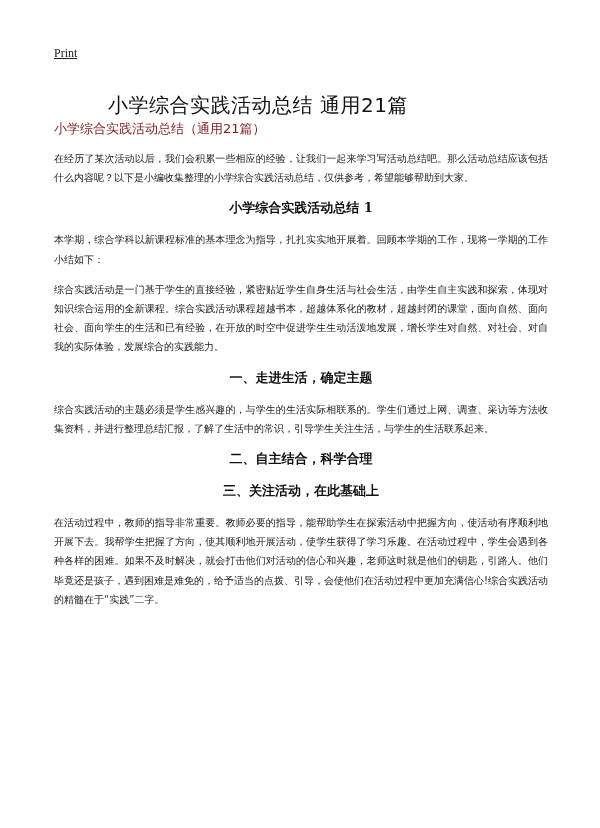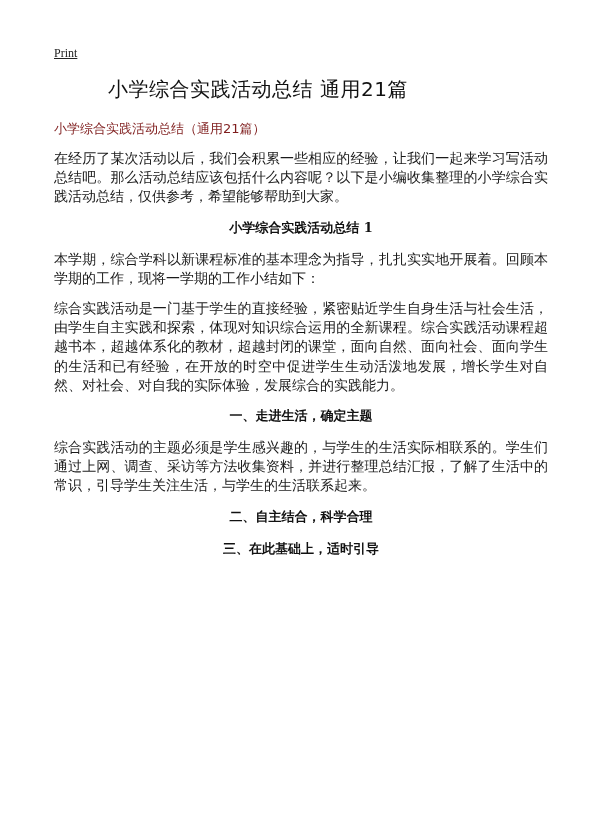--- a/index.html
+++ b/index.html
@@ -8,31 +8,31 @@
     font-family: "DejaVu Sans", "Liberation Sans", sans-serif;
     color: #111111;
     position: relative;
   }
   .print-label {
     position: absolute; left: 54px; top: 46px;
     font-family: "Liberation Serif", "DejaVu Serif", serif;
     font-size: 12px; color: #222; text-decoration: underline;
   }
   .title {
-    position: absolute; left: 0; top: 76px; width: 516px;
+    position: absolute; left: 0; top: 92px; width: 516px;
     text-align: center; font-size: 20px; font-weight: normal; color: #111;
     letter-spacing: 0.5px;
   }
   .subtitle {
     position: absolute; left: 54px; top: 120px;
     font-size: 13px; color: #7f1d1d;
   }
   .content { position: absolute; left: 54px; top: 149px; width: 494px; }
   .para {
-    font-size: 14px; line-height: 19.2px; margin: 0 0 11px 0;
+    font-size: 10px; line-height: 19.2px; margin: 0 0 11px 0;
     color: #1a1a1a; text-align: justify; word-break: break-all;
   }
   .heading {
     font-size: 13px; font-weight: bold; margin: 0 0 12px 0;
     font-family: "DejaVu Serif", "Liberation Serif", serif;
     line-height: 20px; color: #111; text-align: center;
   }
 </style>
 </head>
 <body>
@@ -49,14 +49,15 @@
   <div class="heading">小学综合实践活动总结 1</div>
 
   <p class="para">本学期，综合学科以新课程标准的基本理念为指导，扎扎实实地开展着。回顾本学期的工作，现将一学期的工作小结如下：</p>
   <p class="para">综合实践活动是一门基于学生的直接经验，紧密贴近学生自身生活与社会生活，由学生自主实践和探索，体现对知识综合运用的全新课程。综合实践活动课程超越书本，超越体系化的教材，超越封闭的课堂，面向自然、面向社会、面向学生的生活和已有经验，在开放的时空中促进学生生动活泼地发展，增长学生对自然、对社会、对自我的实际体验，发展综合的实践能力。</p>
 
   <div class="heading">一、走进生活，确定主题</div>
   <p class="para">综合实践活动的主题必须是学生感兴趣的，与学生的生活实际相联系的。学生们通过上网、调查、采访等方法收集资料，并进行整理总结汇报，了解了生活中的常识，引导学生关注生活，与学生的生活联系起来。</p>
 
   <div class="heading">二、自主结合，科学合理</div>
 
-  <div class="heading">三、在此基础上，适时引导</div>
+  <div class="heading">三、关注活动，在此基础上</div>
+  <p class="para">在活动过程中，教师的指导非常重要。教师必要的指导，能帮助学生在探索活动中把握方向，使活动有序顺利地开展下去。我帮学生把握了方向，使其顺利地开展活动，使学生获得了学习乐趣。在活动过程中，学生会遇到各种各样的困难。如果不及时解决，就会打击他们对活动的信心和兴趣，老师这时就是他们的钥匙，引路人。他们毕竟还是孩子，遇到困难是难免的，给予适当的点拨、引导，会使他们在活动过程中更加充满信心!综合实践活动的精髓在于“实践”二字。</p>
 </div>
 
 </body></html>

